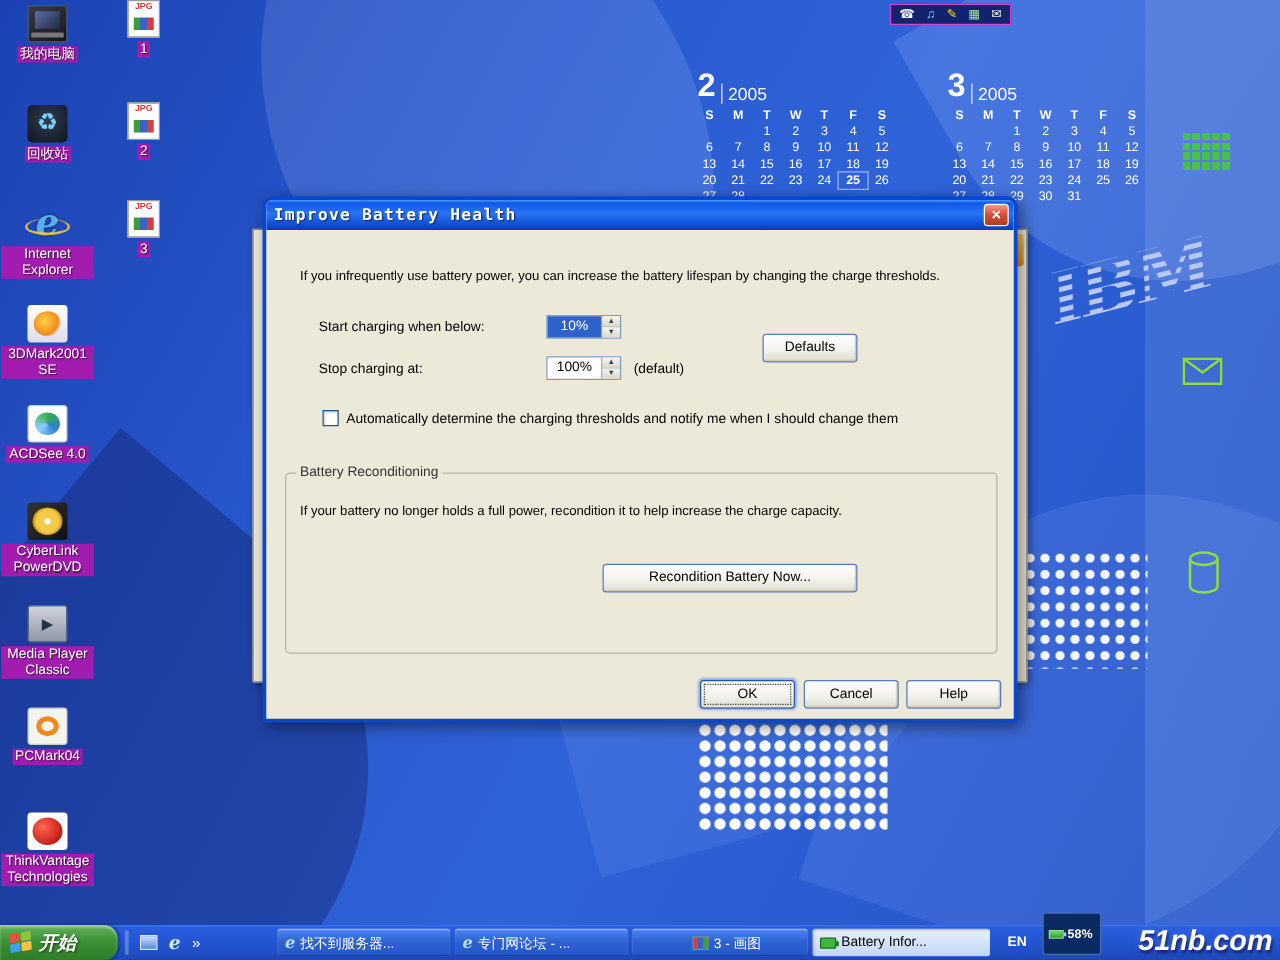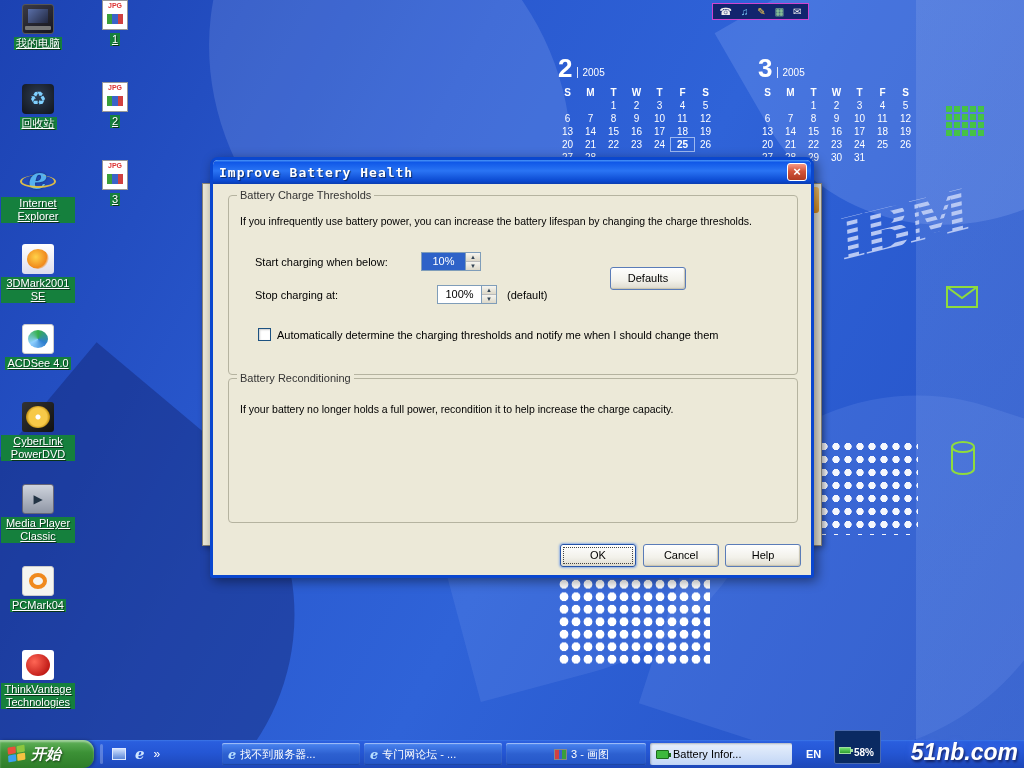--- a/index.html
+++ b/index.html
@@ -52,33 +52,33 @@
   .mi-phone::before{content:"☎";color:#f0f0f0;}
   .mi-music::before{content:"♫";color:#7fd0ff;}
   .mi-pen::before{content:"✎";color:#ffd24a;}
   .mi-grid::before{content:"▦";color:#9fe09f;}
   .mi-mail::before{content:"✉";color:#f0f0f0;}
 
   
   .cal{position:absolute;top:54px;width:170px;color:#fff;z-index:1;}
   .cal-title{display:flex;align-items:flex-start;padding-left:6px;height:32px;}
   .cal-num{font-size:26px;font-weight:bold;line-height:28px;}
-  .cal-year{font-size:10px;margin-top:13px;margin-left:5px;padding-left:4px;
+  .cal-year{font-size:14px;margin-top:13px;margin-left:5px;padding-left:4px;
             border-left:1px solid rgba(255,255,255,.85);}
   .cal-head,.cal-grid{display:grid;grid-template-columns:repeat(7,23px);margin-left:4px;}
   .cal-cell{height:13px;font-size:10px;text-align:center;line-height:13px;}
   .cal-hdr{font-weight:bold;}
   .cal-hl{background:#2e62d8;outline:1px solid #9db8f0;font-weight:bold;}
 
   
   .dicon{position:absolute;width:76px;display:flex;flex-direction:column;
          align-items:center;z-index:1;cursor:default;}
   .art{width:32px;height:30px;margin-bottom:3px;position:relative;}
-  .lbl{font-size:11px;color:#fff;background:#15803d;padding:0 2px;text-align:center;
-       line-height:13px;max-width:74px;text-shadow:1px 1px 1px rgba(0,0,0,.6);text-decoration:underline;}
+  .lbl{font-size:11px;color:#fff;background:#a21caf;padding:0 2px;text-align:center;
+       line-height:13px;max-width:74px;text-shadow:1px 1px 1px rgba(0,0,0,.6);}
   .art-computer{background:linear-gradient(150deg,#3a3a46,#15151d);border-radius:3px;border:1px solid #555;}
   .art-computer::before{content:"";position:absolute;left:5px;top:4px;right:5px;height:14px;
        background:linear-gradient(135deg,#5a6fa8,#222840);}
   .art-computer::after{content:"";position:absolute;left:2px;bottom:3px;right:2px;height:4px;
        background:#777;border-radius:1px;}
   .art-recycle{background:radial-gradient(circle at 50% 40%,#2e3d52,#10141c);border-radius:4px;}
   .art-recycle::before{content:"♻";position:absolute;inset:0;color:#7fd0ff;font-size:19px;
        line-height:30px;text-align:center;}
   .art-ie{font-family:"DejaVu Serif",serif;}
   .art-ie::before{content:"e";position:absolute;inset:0;color:#55b0f0;font-size:30px;
@@ -135,21 +135,21 @@
   .gb-caption{position:absolute;top:-7px;left:8px;background:#ece9d8;padding:0 3px;
        font-size:11px;color:#333;}
   .dlg-text{position:absolute;font-size:10.5px;color:#000;}
   .desc1{left:27px;top:55px;width:560px;}
   .desc2{left:27px;top:243px;width:560px;}
   .lbl-start{left:42px;top:96px;font-size:11px;}
   .lbl-stop{left:42px;top:129px;font-size:11px;}
   .default-note{left:294px;top:129px;font-size:11px;}
   .spin{position:absolute;display:flex;width:60px;height:19px;border:1px solid #7f9db9;
        background:#fff;}
-  .spin1{left:208px;top:92px;}
+  .spin1{left:224px;top:92px;}
   .spin2{left:224px;top:125px;}
   .spin-val{flex:1;font-size:11px;line-height:17px;text-align:center;}
   .spin-val.selected{background:#2e62c8;color:#fff;}
   .spin-btns{width:15px;display:flex;flex-direction:column;border-left:1px solid #7f9db9;}
   .spin-btn{flex:1;background:linear-gradient(#f6f5f0,#ddd8c8);border-bottom:1px solid #bbb;
        font-size:6px;line-height:8px;text-align:center;color:#334455;cursor:pointer;}
   .spin-btn:last-child{border-bottom:none;}
   .xp-btn{position:absolute;height:23px;background:linear-gradient(#fefefe,#f2f1ea 60%,#dedbce);
        border:1px solid #5a7cb8;border-radius:3px;font-size:11px;color:#000;text-align:center;
        line-height:21px;cursor:pointer;box-shadow:inset -1px -1px 1px #c8c4b0;}
@@ -199,21 +199,21 @@
        font-family:"DejaVu Serif",serif;flex:0 0 auto;}
   .tic-paint{width:13px;height:11px;border:1px solid #888;flex:0 0 13px;
        background:linear-gradient(90deg,#d04040 33%,#3a63c8 33% 66%,#3a9f3a 66%);}
   .tic-batt{width:13px;height:9px;background:#3db83d;border:1px solid #1c6b1c;
        border-radius:1px;position:relative;flex:0 0 13px;}
   .tic-batt::after{content:"";position:absolute;right:-3px;top:2px;width:2px;height:4px;background:#1c6b1c;}
   .tray-en{position:absolute;left:806px;bottom:8px;color:#fff;font-size:11px;
        font-weight:bold;z-index:11;cursor:pointer;}
   .tray-batt{position:absolute;left:834px;bottom:4px;width:47px;height:20px;cursor:pointer;
        background:#0a2a62;border:1px solid #4a6ab0;border-radius:2px;display:flex;
-       gap:3px;padding:16px 4px;z-index:11;}
+       align-items:center;gap:3px;padding:16px 4px;z-index:11;}
   .batt-glyph{width:12px;height:7px;background:linear-gradient(#6fe06f,#2f9f2f);
        border:1px solid #9fdf9f;position:relative;flex:0 0 12px;}
   .batt-glyph::after{content:"";position:absolute;right:-3px;top:1px;width:2px;height:3px;background:#9fdf9f;}
   .batt-text{color:#fff;font-size:10px;font-weight:bold;}
   .watermark{position:absolute;right:6px;bottom:2px;z-index:12;color:#fff;font-size:23px;
        font-weight:bold;font-style:italic;letter-spacing:0;
        text-shadow:1px 2px 3px rgba(0,0,30,.7),0 0 6px rgba(80,120,255,.8);}
 </style>
 </head>
 <body>
@@ -398,23 +398,20 @@
 <div class="bg-window">
   <div class="bg-orange"></div>
 </div>
 
 <div class="dialog">
   <div class="titlebar">
     <span class="title-text">Improve Battery Health</span>
   </div>
   <div class="close-btn">×</div>
 
-  <div class="groupbox gb1">
-    <span class="gb-caption">Battery Charge Thresholds</span>
-  </div>
   <div class="dlg-text desc1">If you infrequently use battery power, you can increase the battery lifespan by changing the charge thresholds.</div>
   <div class="dlg-text lbl-start">Start charging when below:</div>
   <div class="spin spin1">
     <span class="spin-val selected">10%</span>
     <span class="spin-btns">
       <span class="spin-btn">▲</span>
       <span class="spin-btn">▼</span>
     </span>
   </div>
   <div class="dlg-text lbl-stop">Stop charging at:</div>
@@ -429,20 +426,21 @@
   <div class="xp-btn btn-defaults">Defaults</div>
   <div class="cb-row cb1">
     <span class="cb-box"></span>
     <span class="cb-label">Automatically determine the charging thresholds and notify me when I should change them</span>
   </div>
 
   <div class="groupbox gb2">
     <span class="gb-caption">Battery Reconditioning</span>
   </div>
   <div class="dlg-text desc2">If your battery no longer holds a full power, recondition it to help increase the charge capacity.</div>
+  <div class="xp-btn btn-recondition">Recondition Battery Now...</div>
 
   <div class="xp-btn btn-ok">OK</div>
   <div class="xp-btn btn-cancel">Cancel</div>
   <div class="xp-btn btn-help">Help</div>
 </div>
 
 <div class="taskbar">
   <div class="start-btn">
     <span class="start-flag">
       <span class="flag-pane fp1"></span>

